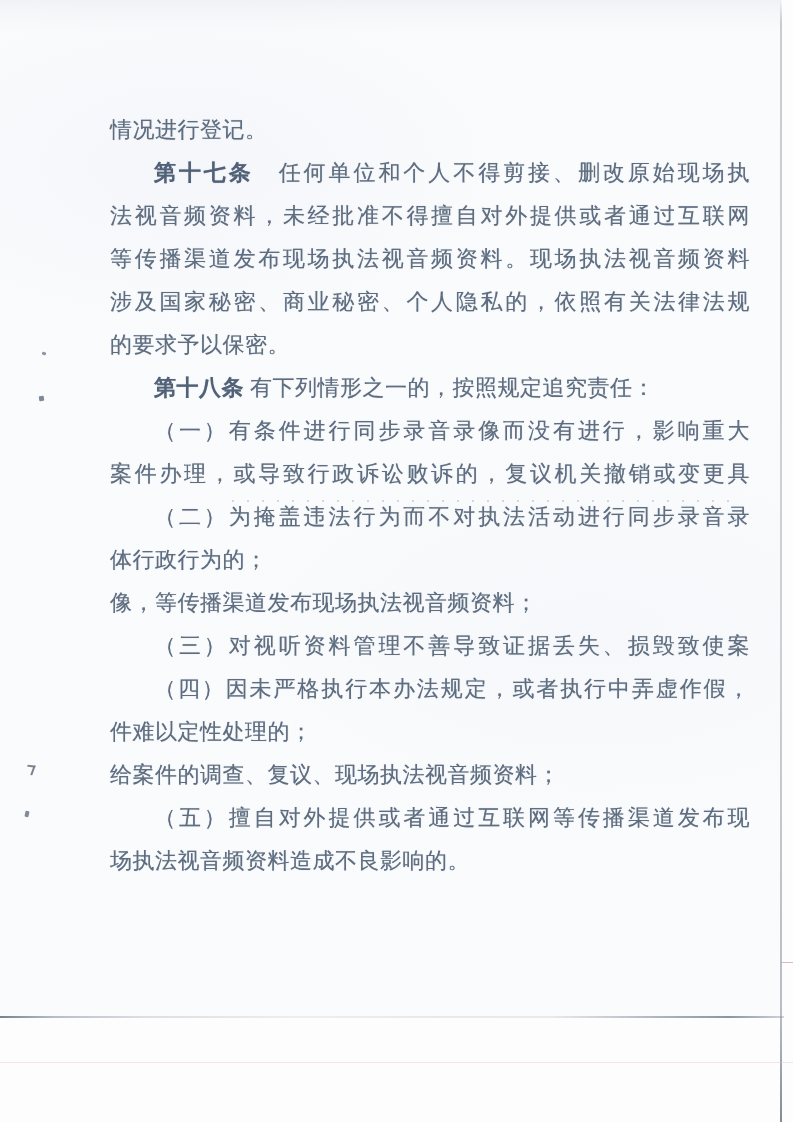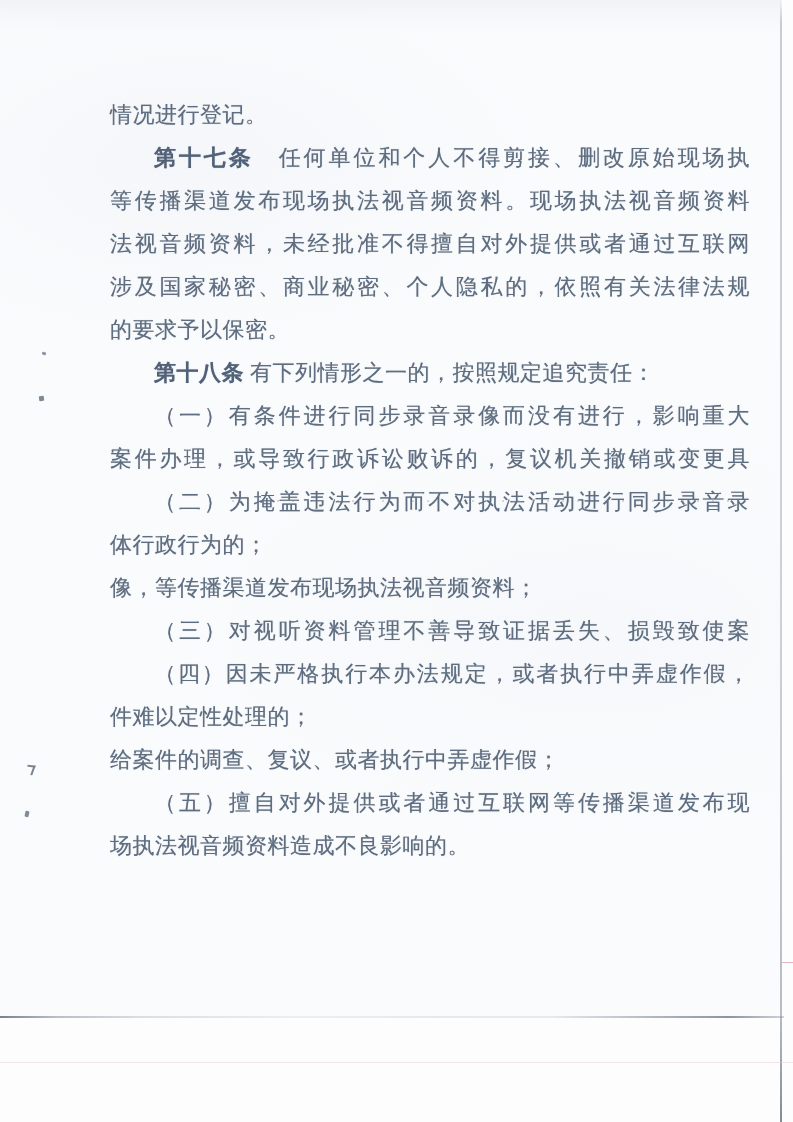--- a/index.html
+++ b/index.html
@@ -46,21 +46,21 @@
     position: absolute;
     left: 0; top: 1018px;
     width: 782px; height: 104px;
     background: #fdfdfe;
   }
 
   
   .text-block {
     position: absolute;
     left: 110px;
-    top: 93px;
+    top: 108px;
     width: 640px;
     font-size: 22px;
     line-height: 43px;
     letter-spacing: 0.5px;
     color: #5e6e80;
     text-shadow: 0 0 0.8px rgba(94,110,128,0.55);
   }
   .line {
     white-space: pre-wrap;
     text-align: justify;
@@ -131,34 +131,34 @@
   .speck-4 { left: 25px; top: 811px; width: 4px; height: 6px; background: #818c9a; transform: rotate(12deg); }
 </style>
 </head>
 <body>
 
 <div class="scan-page">
   <div class="paper">
     <div class="text-block">
         <div class="line">情况进行登记。</div>
         <div class="line indent justify"><span class="article-no">第十七条</span>　任何单位和个人不得剪接、删改原始现场执</div>
+        <div class="line justify">法视音频资料，未经批准不得擅自对外提供或者通过互联网</div>
         <div class="line justify">等传播渠道发布现场执法视音频资料。现场执法视音频资料</div>
-        <div class="line justify">法视音频资料，未经批准不得擅自对外提供或者通过互联网</div>
         <div class="line justify">涉及国家秘密、商业秘密、个人隐私的，依照有关法律法规</div>
         <div class="line">的要求予以保密。</div>
         <div class="line indent"><span class="article-no">第十八条</span> 有下列情形之一的，按照规定追究责任：</div>
         <div class="line indent justify">（一）有条件进行同步录音录像而没有进行，影响重大</div>
         <div class="line justify">案件办理，或导致行政诉讼败诉的，复议机关撤销或变更具</div>
         <div class="line indent justify">（二）为掩盖违法行为而不对执法活动进行同步录音录</div>
         <div class="line">体行政行为的；</div>
         <div class="line">像，等传播渠道发布现场执法视音频资料；</div>
         <div class="line indent justify">（三）对视听资料管理不善导致证据丢失、损毁致使案</div>
         <div class="line indent justify">（四）因未严格执行本办法规定，或者执行中弄虚作假，</div>
         <div class="line">件难以定性处理的；</div>
-        <div class="line">给案件的调查、复议、或者执行中弄虚作假；</div>
+        <div class="line">给案件的调查、复议、现场执法视音频资料；</div>
         <div class="line indent justify">（五）擅自对外提供或者通过互联网等传播渠道发布现</div>
         <div class="line">场执法视音频资料造成不良影响的。</div>
       </div>
   </div>
 
   <div class="outside-right"></div>
   <div class="outside-bottom"></div>
 
   <div class="artifact edge-line-right"></div>
   <div class="artifact edge-line-bottom"></div>

